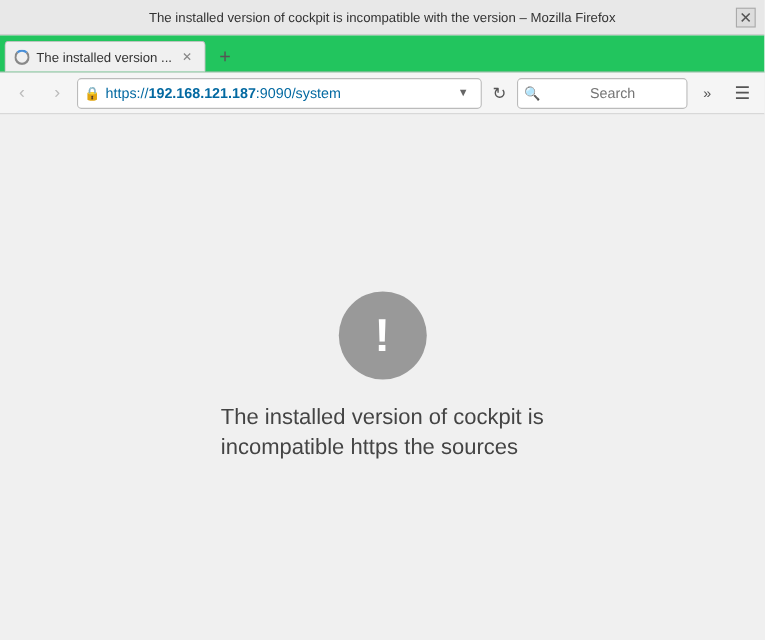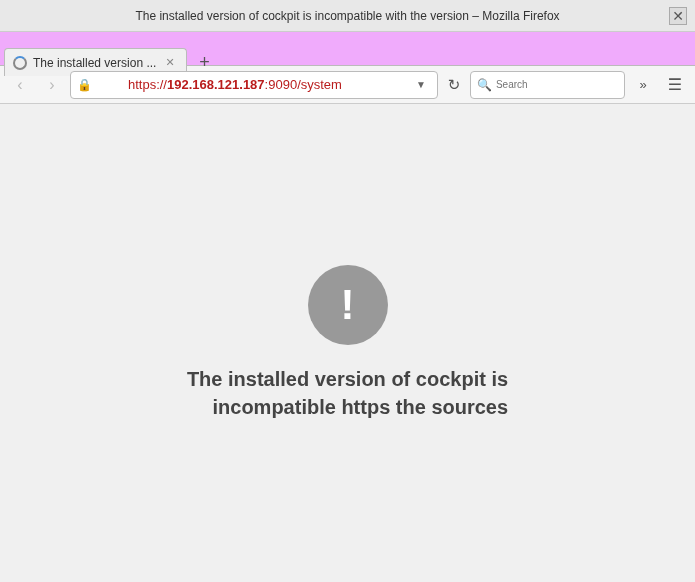--- a/index.html
+++ b/index.html
@@ -39,24 +39,24 @@
       font-size: 14px;
       color: #555;
       cursor: pointer;
       border: 1px solid #aaa;
       background: #ddd;
     }
 
     
     .tab-bar {
       display: flex;
-      align-items: flex-start;
-      background: #f0abfc;
+      align-items: flex-end;
+      background: #22c55e;
       height: 34px;
-      padding: 16px 4px;
+      padding: 0 4px;
       border-bottom: 1px solid #bbb;
     }
     .tab {
       display: flex;
       align-items: center;
       background: #f0f0f0;
       border: 1px solid #bbb;
       border-bottom: none;
       height: 28px;
       padding: 0 8px;
@@ -142,23 +142,22 @@
     }
     .lock-icon {
       font-size: 12px;
       color: #888;
     }
     .address-bar {
       flex: 1;
       border: none;
       outline: none;
       font-size: 13px;
-      color: #b91c1c;
+      color: #0369a1;
       background: transparent;
-      margin-left: 32px;
     }
     .address-bar-domain {
       font-weight: bold;
     }
     .dropdown-btn {
       width: 20px;
       height: 28px;
       display: flex;
       align-items: center;
       justify-content: center;
@@ -188,24 +187,25 @@
       gap: 4px;
       width: 155px;
     }
     .search-icon {
       font-size: 12px;
       color: #888;
     }
     .search-input {
       border: none;
       outline: none;
-      font-size: 10px;
+      font-size: 13px;
       color: #737373;
       background: transparent;
       width: 100%;
+      text-align: center;
     }
     .nav-more-btn {
       width: 28px;
       height: 28px;
       display: flex;
       align-items: center;
       justify-content: center;
       font-size: 13px;
       color: #555;
       cursor: pointer;
@@ -239,26 +239,26 @@
       border-radius: 50%;
       background: #999;
       display: flex;
       align-items: center;
       justify-content: center;
       color: white;
       font-size: 42px;
       font-weight: bold;
     }
     .error-message {
-      text-align: right;
+      text-align: left;
       font-size: 20px;
       color: #444;
       line-height: 1.4;
       font-family: Arial, sans-serif;
-      font-weight: 700;
+      font-weight: 400;
     }
   </style>
 </head>
 <body>
 
 <div class="title-bar">
   <span class="title-bar-text">The installed version of cockpit is incompatible with the version – Mozilla Firefox</span>
   <div class="title-bar-close">✕</div>
 </div>
 

